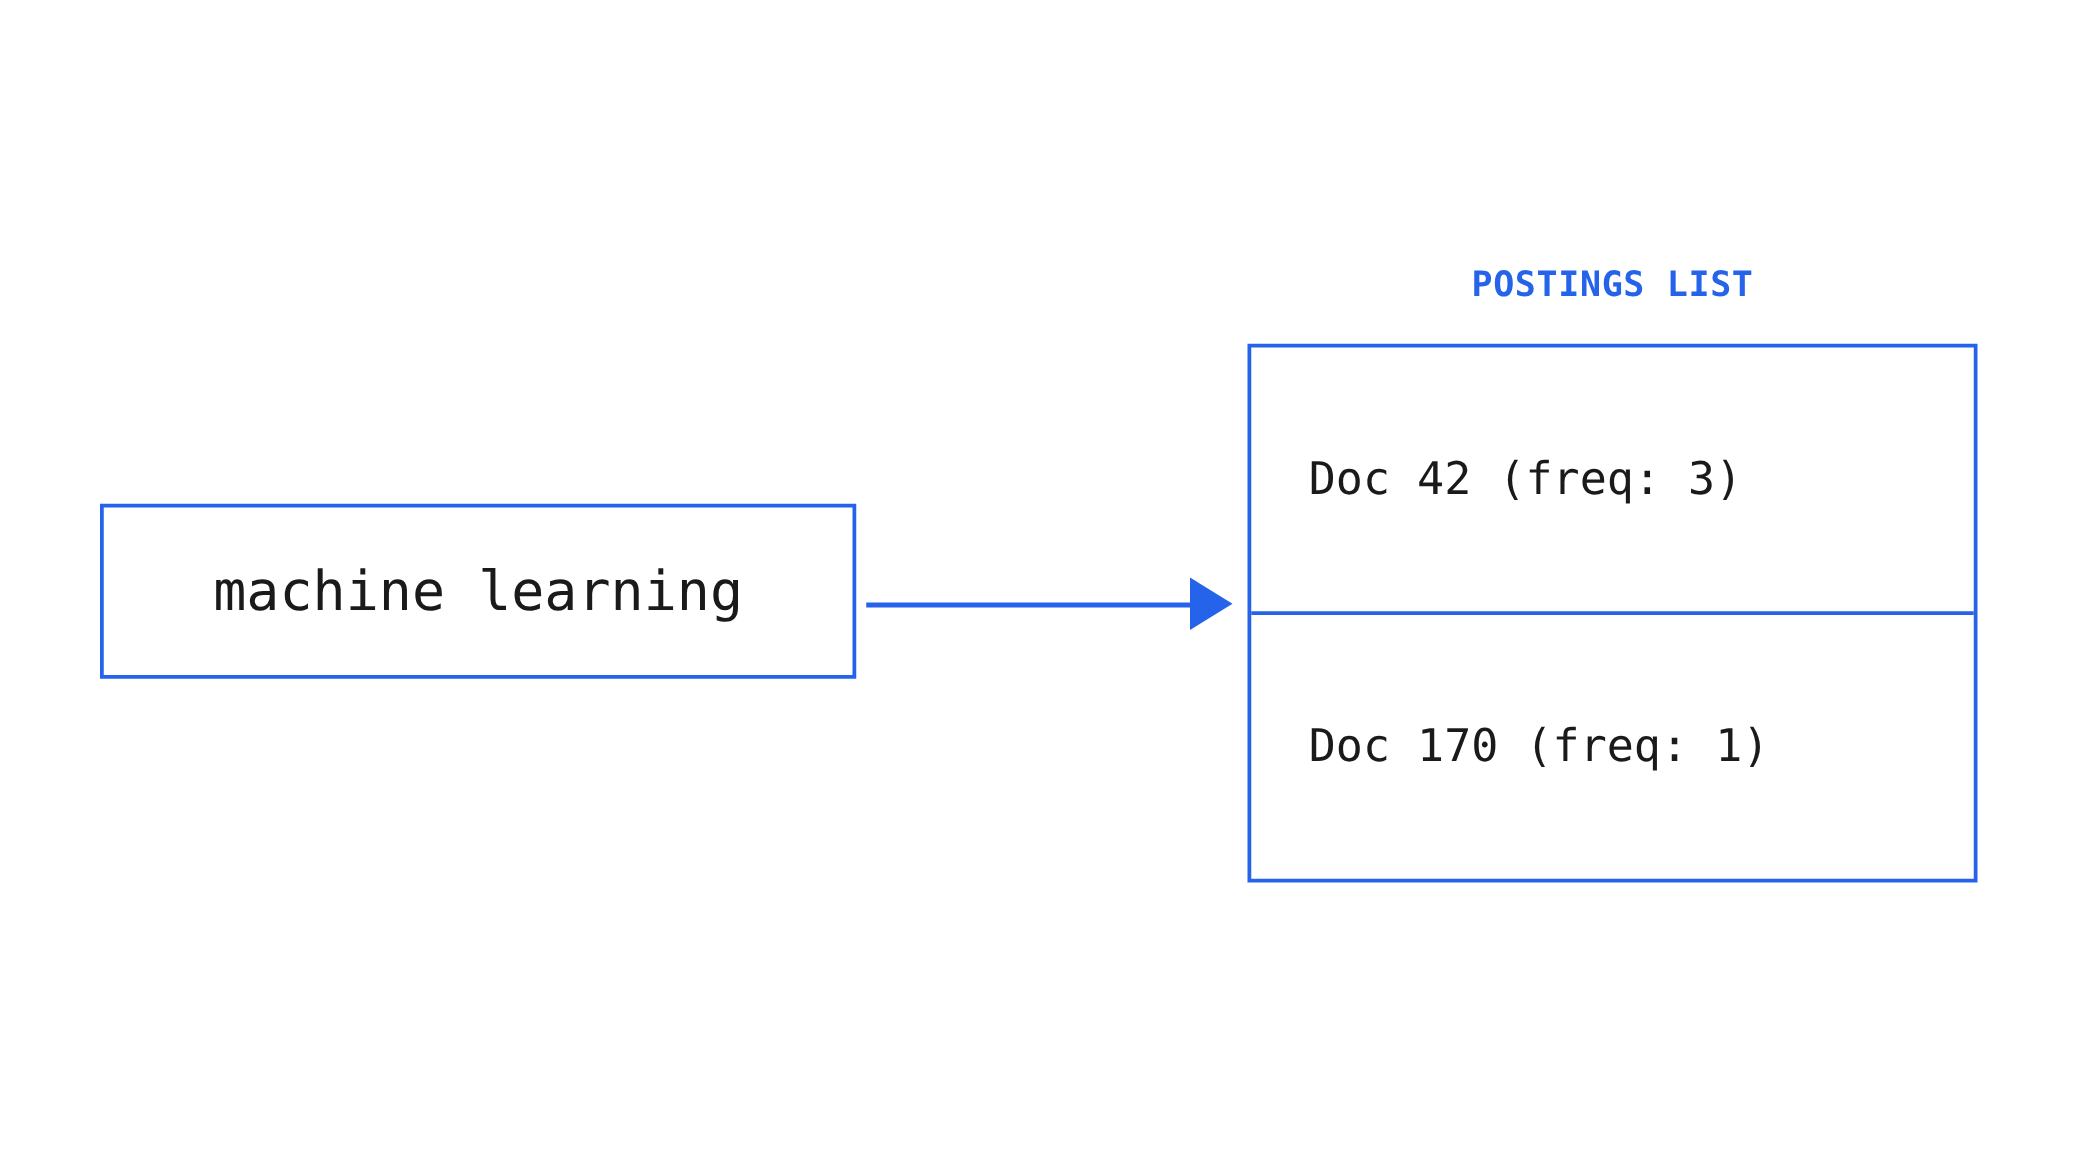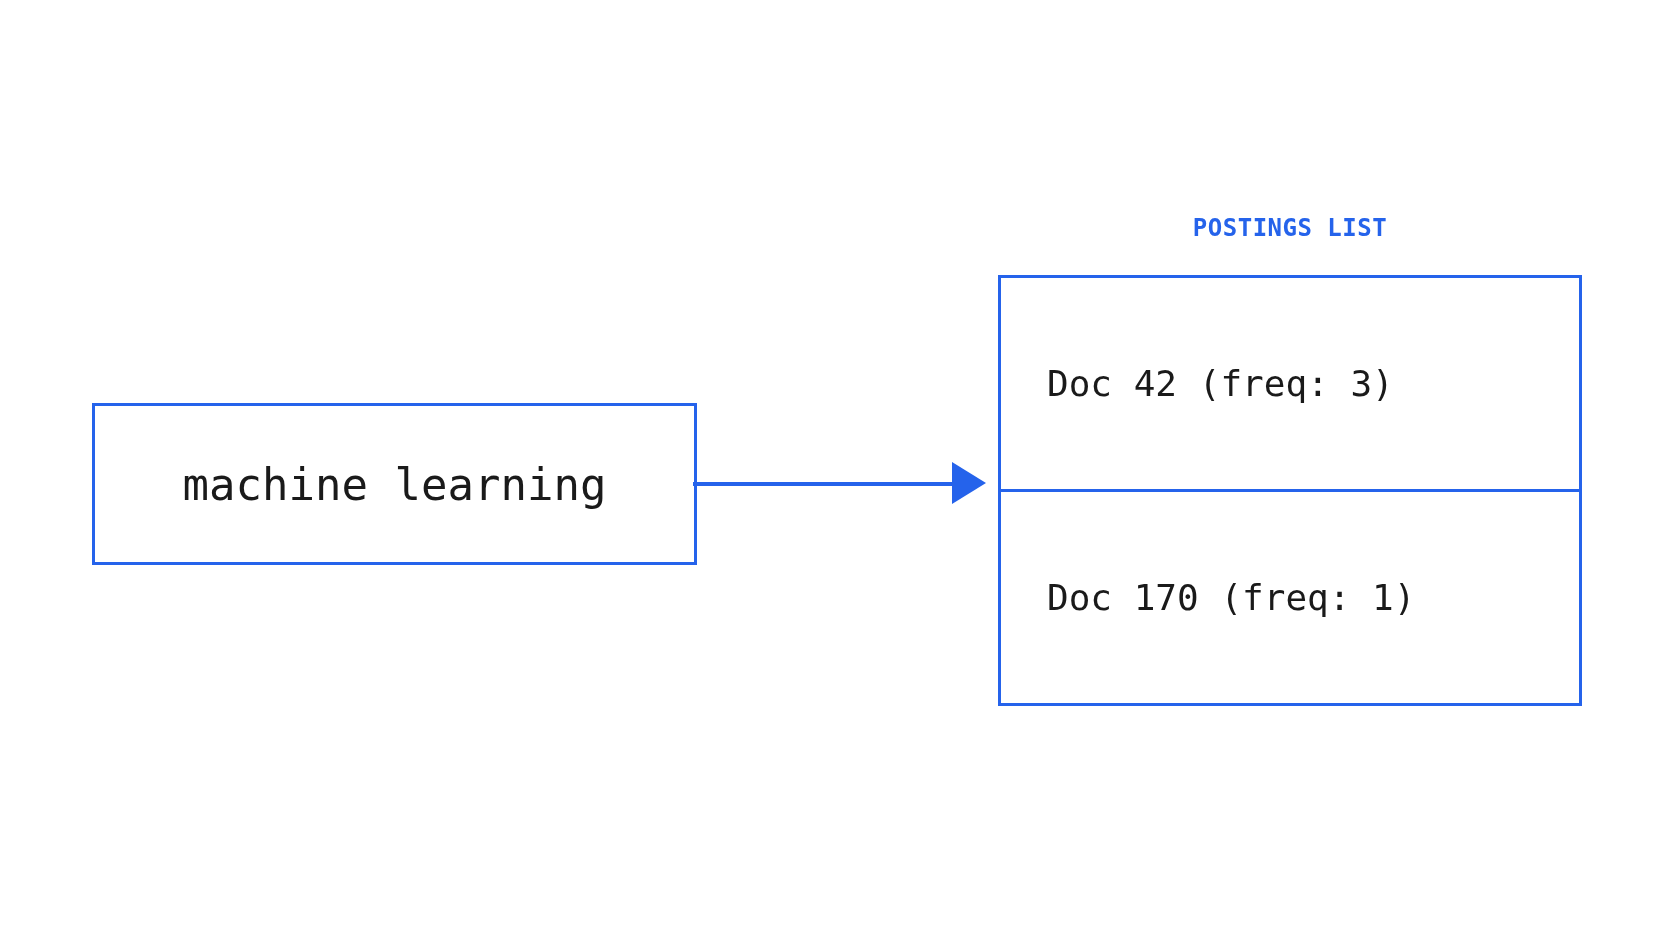--- a/index.html
+++ b/index.html
@@ -11,43 +11,43 @@
     position: relative;
     width: 1672px;
     height: 941px;
     background: #ffffff;
     overflow: hidden;
     font-family: "DejaVu Sans Mono", "Liberation Mono", monospace;
   }
   .section-label {
     position: absolute;
     text-align: center;
-    font-size: 24px;
+    font-size: 28px;
     font-weight: 700;
     letter-spacing: 0.5px;
     color: #2563eb;
     line-height: 44px;
     white-space: nowrap;
   }
   .term-label {
     left: 78px;
     top: 330px;
     width: 605px;
   }
   .postings-label {
     left: 998px;
     top: 206px;
     width: 584px;
   }
   .term-box {
     position: absolute;
-    left: 92px;
+    left: 80px;
     top: 403px;
     width: 605px;
-    height: 162px;
+    height: 140px;
     border: 3px solid #2563eb;
     box-sizing: border-box;
     background: #ffffff;
     display: flex;
     align-items: center;
     justify-content: center;
   }
   .term-text {
     font-size: 44px;
     color: #1a1a1a;

